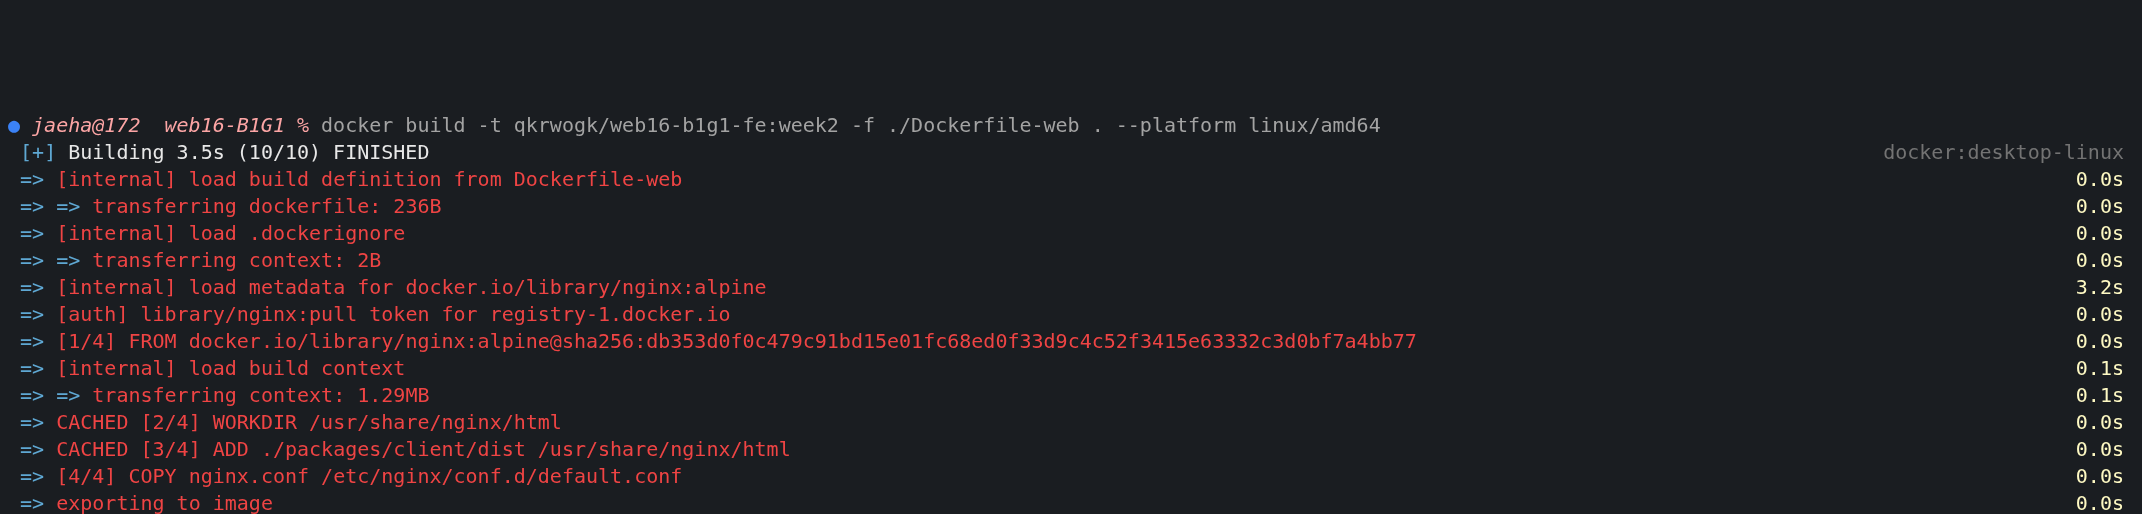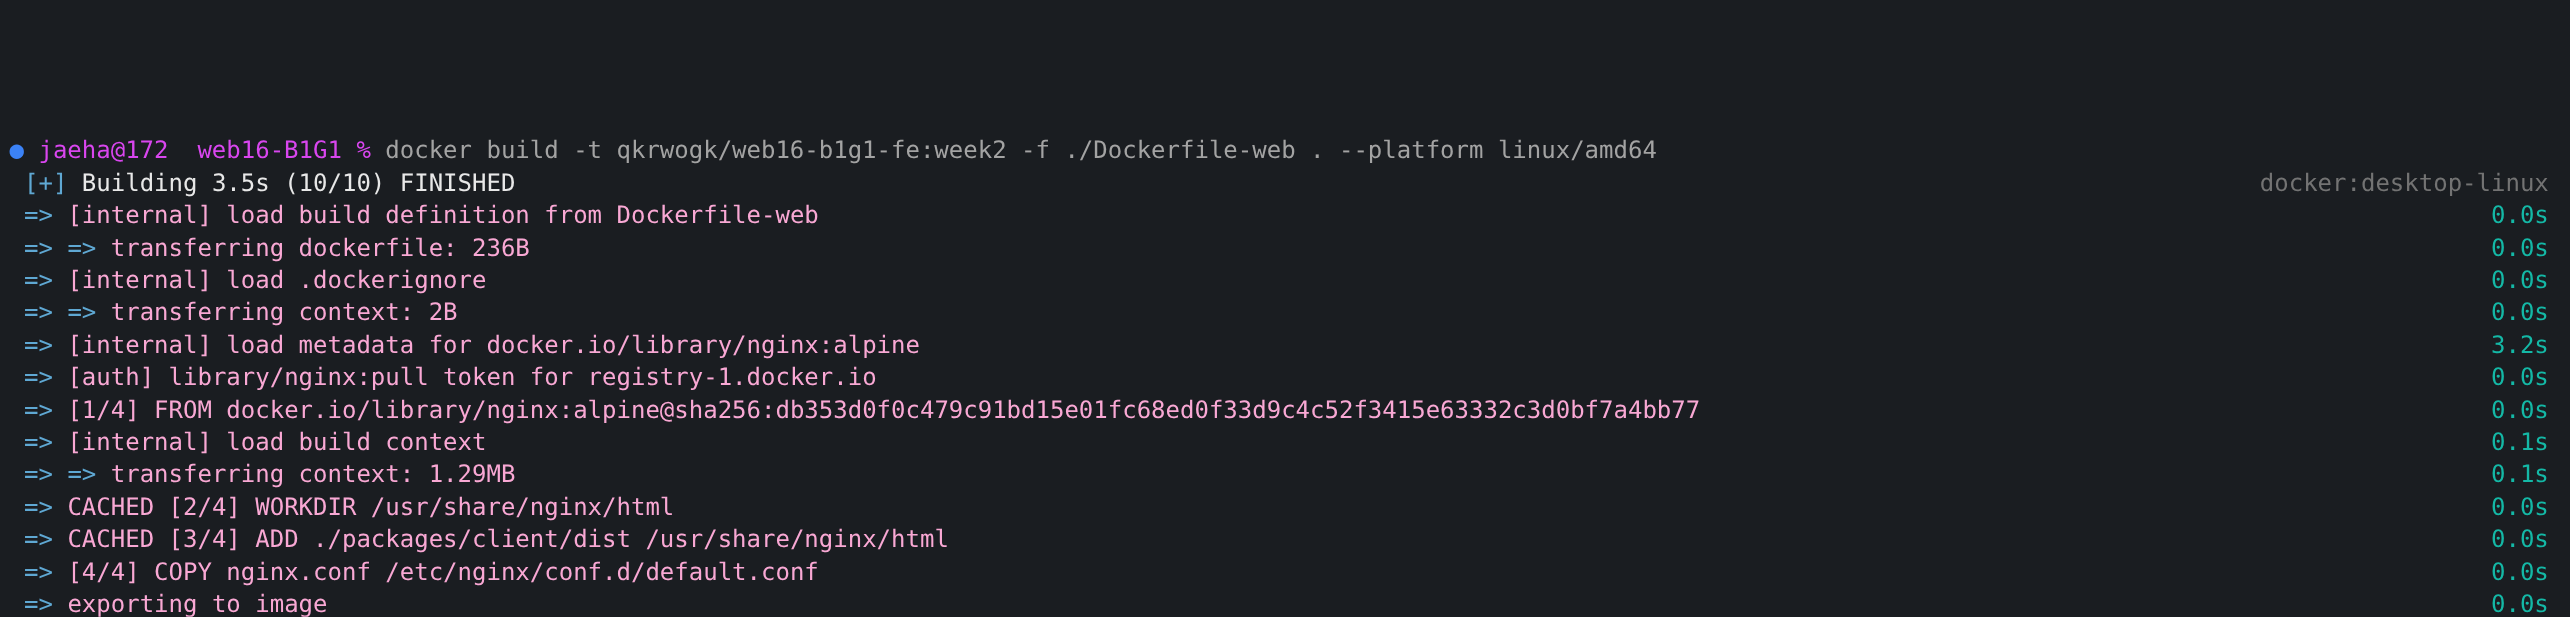--- a/index.html
+++ b/index.html
@@ -13,29 +13,29 @@
     white-space: pre;
     overflow: hidden;
     width: 2142px;
     height: 514px;
   }
   .dot {
     color: #3b82f6;
     display: inline-block;
     width: 12px;
   }
-  .prompt { color: #d946ef; }
+  .prompt { color: #fca5a5; font-style: italic; }
   .cmd { color: #a3a3a3; }
   .plus { color: #5fa8d3; }
   .white { color: #e8e8e8; }
   .arrow { color: #5fa8d3; }
-  .step { color: #f9a8d4; }
+  .step { color: #ef4444; }
   .line { display: flex; }
   .left { flex: 1; }
-  .time { color: #14b8a6; padding-right: 10px; }
+  .time { color: #fef9c3; padding-right: 10px; }
   .header-line { display: flex; }
   .header-left { flex: 1; color: #e8e8e8; }
   .header-right { color: #737373; padding-right: 10px; }
 </style>
 </head>
 <body>
 
 
 
 <div><div class="line"><span class="left"><span class="dot">●</span> <span class="prompt">jaeha@172</span>  <span class="prompt">web16-B1G1</span> <span class="prompt">%</span> <span class="cmd">docker build -t qkrwogk/web16-b1g1-fe:week2 -f ./Dockerfile-web . --platform linux/amd64</span></span></div><div class="header-line"><span class="header-left"> <span class="plus">[+]</span> <span class="white">Building 3.5s (10/10) FINISHED</span></span><span class="header-right">docker:desktop-linux</span></div><div id="steps"><div class="line"><span class="left"> <span class="arrow">=&gt;</span> <span class="step">[internal] load build definition from Dockerfile-web</span></span><span class="time">0.0s</span></div><div class="line"><span class="left"> <span class="arrow">=&gt;</span> <span class="arrow">=&gt; </span><span class="step">transferring dockerfile: 236B</span></span><span class="time">0.0s</span></div><div class="line"><span class="left"> <span class="arrow">=&gt;</span> <span class="step">[internal] load .dockerignore</span></span><span class="time">0.0s</span></div><div class="line"><span class="left"> <span class="arrow">=&gt;</span> <span class="arrow">=&gt; </span><span class="step">transferring context: 2B</span></span><span class="time">0.0s</span></div><div class="line"><span class="left"> <span class="arrow">=&gt;</span> <span class="step">[internal] load metadata for docker.io/library/nginx:alpine</span></span><span class="time">3.2s</span></div><div class="line"><span class="left"> <span class="arrow">=&gt;</span> <span class="step">[auth] library/nginx:pull token for registry-1.docker.io</span></span><span class="time">0.0s</span></div><div class="line"><span class="left"> <span class="arrow">=&gt;</span> <span class="step">[1/4] FROM docker.io/library/nginx:alpine@sha256:db353d0f0c479c91bd15e01fc68ed0f33d9c4c52f3415e63332c3d0bf7a4bb77</span></span><span class="time">0.0s</span></div><div class="line"><span class="left"> <span class="arrow">=&gt;</span> <span class="step">[internal] load build context</span></span><span class="time">0.1s</span></div><div class="line"><span class="left"> <span class="arrow">=&gt;</span> <span class="arrow">=&gt; </span><span class="step">transferring context: 1.29MB</span></span><span class="time">0.1s</span></div><div class="line"><span class="left"> <span class="arrow">=&gt;</span> <span class="step">CACHED [2/4] WORKDIR /usr/share/nginx/html</span></span><span class="time">0.0s</span></div><div class="line"><span class="left"> <span class="arrow">=&gt;</span> <span class="step">CACHED [3/4] ADD ./packages/client/dist /usr/share/nginx/html</span></span><span class="time">0.0s</span></div><div class="line"><span class="left"> <span class="arrow">=&gt;</span> <span class="step">[4/4] COPY nginx.conf /etc/nginx/conf.d/default.conf</span></span><span class="time">0.0s</span></div><div class="line"><span class="left"> <span class="arrow">=&gt;</span> <span class="step">exporting to image</span></span><span class="time">0.0s</span></div></div></div>

